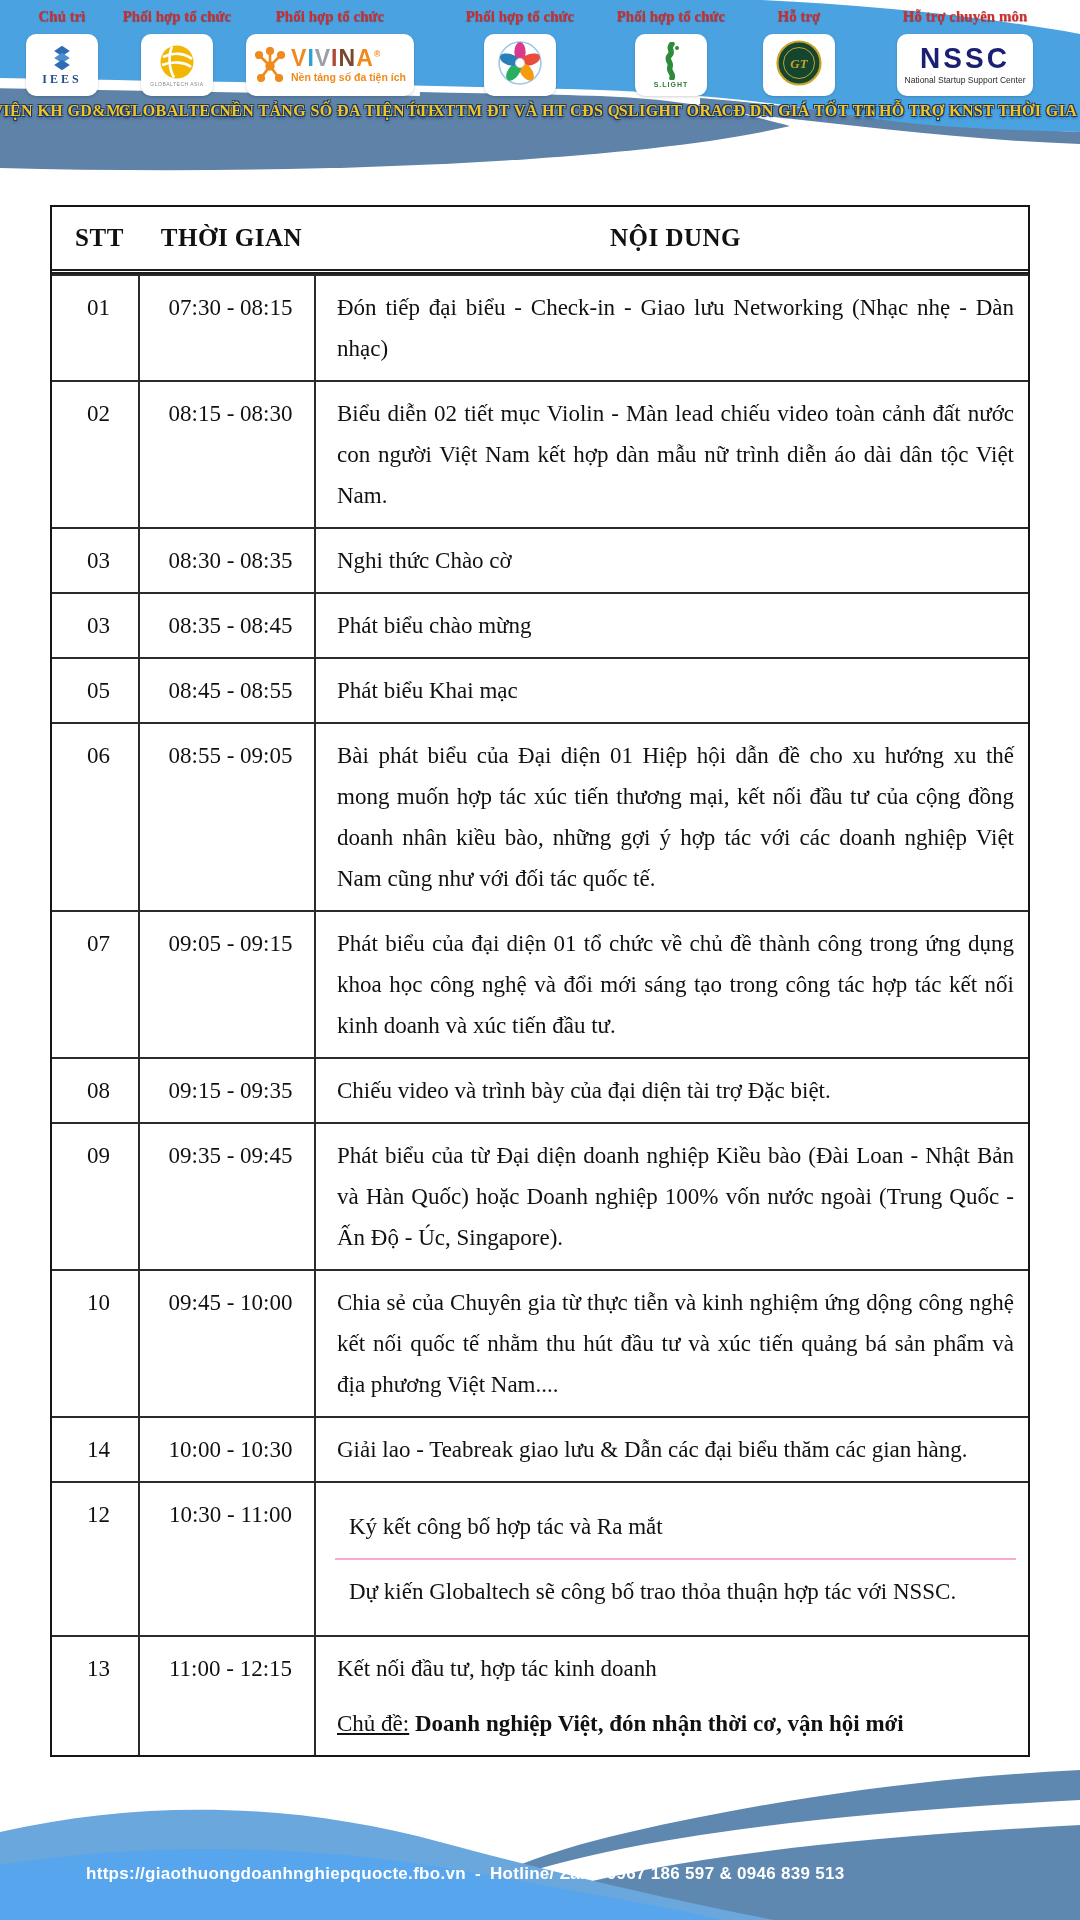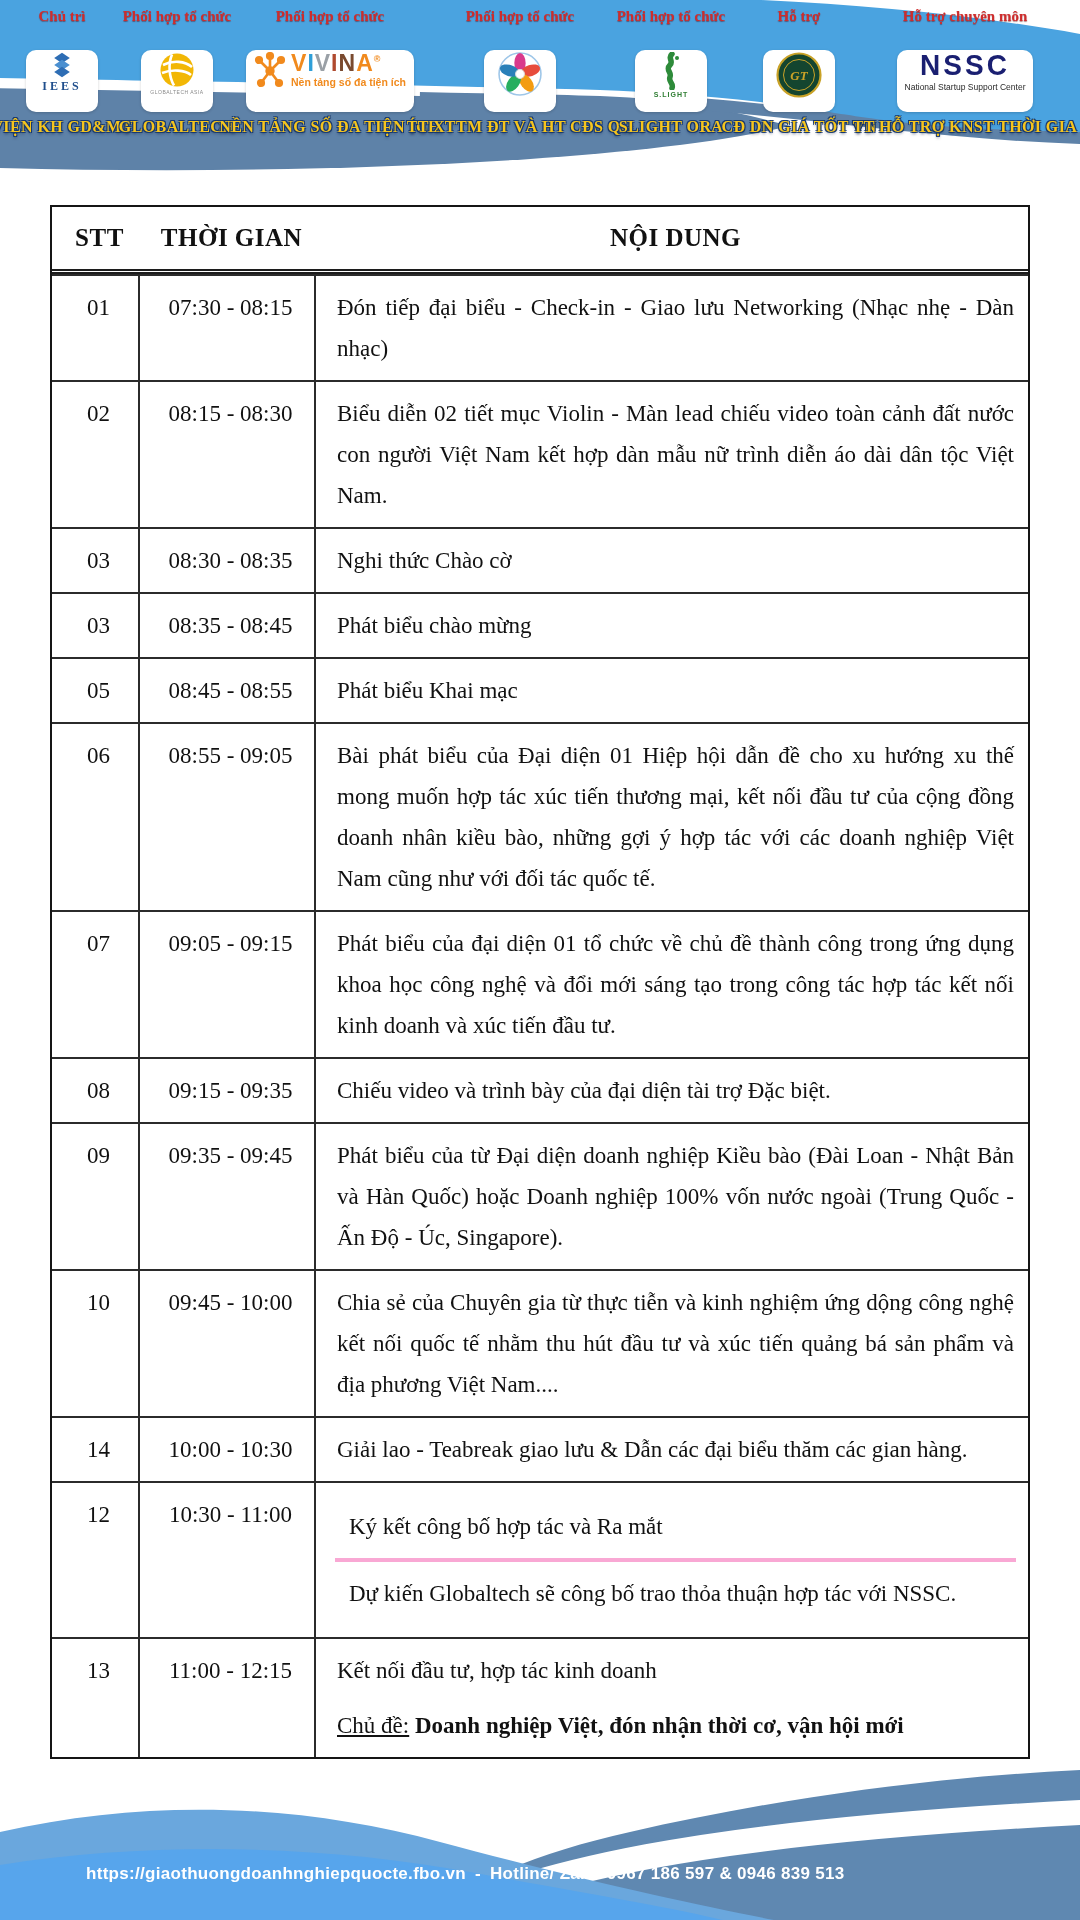--- a/index.html
+++ b/index.html
@@ -6,22 +6,22 @@
   .page{position:relative;width:1080px;height:1920px;background:#fff;overflow:hidden;
         font-family:"Liberation Serif",serif;color:#111;}
   
   .hdr-svg{position:absolute;top:0;left:0;}
   .ftr-svg{position:absolute;bottom:0;left:0;}
   
   .partner-strip{position:absolute;top:0;left:0;width:1080px;height:170px;}
   .org-col{position:absolute;top:8px;display:flex;flex-direction:column;align-items:center;}
   .org-role{font-weight:bold;font-size:15px;color:#cf2c2c;white-space:nowrap;
             text-shadow:0 1px 1px rgba(90,0,0,.45);height:22px;}
-  .logo-card{margin-top:20px;background:#fff;border-radius:10px;height:58px;min-width:56px;
-             display:flex;align-items:flex-start;justify-content:center;padding:2px 8px;
+  .logo-card{margin-top:4px;background:#fff;border-radius:10px;height:58px;min-width:56px;
+             display:flex;align-items:center;justify-content:center;padding:2px 8px;
              box-shadow:0 1px 3px rgba(0,0,0,.18);}
   .org-name{margin-top:6px;font-weight:bold;font-size:16px;color:#f6c51d;white-space:nowrap;
             letter-spacing:.4px;
             text-shadow:-1px -1px 0 #18396f,1px -1px 0 #18396f,-1px 1px 0 #18396f,
                          1px 1px 0 #18396f,0 2px 3px rgba(10,25,60,.55);}
   .logo-iees{display:flex;flex-direction:column;align-items:center;line-height:1;}
   .iees-text{font-size:12px;font-weight:bold;color:#1f4e8c;letter-spacing:3px;margin-top:2px;}
   .logo-glb{display:flex;flex-direction:column;align-items:center;line-height:1;}
   .glb-sub{font-size:5px;color:#8a8a8a;letter-spacing:.5px;margin-top:2px;font-family:"Liberation Sans",sans-serif;}
   .logo-vivina{display:flex;align-items:center;gap:5px;}
@@ -45,21 +45,21 @@
   .t-head{border-top:none;border-bottom:5px double #1c1c1c;}
   .t-head .c{font-size:25px;font-weight:bold;text-align:center;letter-spacing:.5px;
              padding:12px 6px;line-height:38px;}
   .c{box-sizing:border-box;margin-left:7px;}
   .c-stt,.c-time{border-right:2px solid #2b2b2b;text-align:center;font-size:23px;
                  line-height:41px;padding:11px 4px;}
   .c-time{white-space:nowrap;}
   .c-content{font-size:23px;line-height:41px;padding:11px 14px;text-align:justify;}
   .c-content.haswrap{padding:12px;}
   .sub-cell{padding:11px 14px;text-align:justify;}
-  .sub-cell + .sub-cell{border-top:4px solid #f9a8d4;}
+  .sub-cell + .sub-cell{border-top:2px solid #f9a8d4;}
   .topic-line{margin-top:14px;text-align:left;}
   .topic-label{text-decoration:underline;}
   .topic-strong{font-weight:bold;}
   
   .footer-line{position:absolute;left:86px;top:1864px;font-family:"Liberation Sans",sans-serif;
                font-weight:bold;font-size:17px;color:#fff;letter-spacing:.3px;white-space:nowrap;}
   .f-sep{margin:0 9px;}
 </style>
 </head>
 <body>

